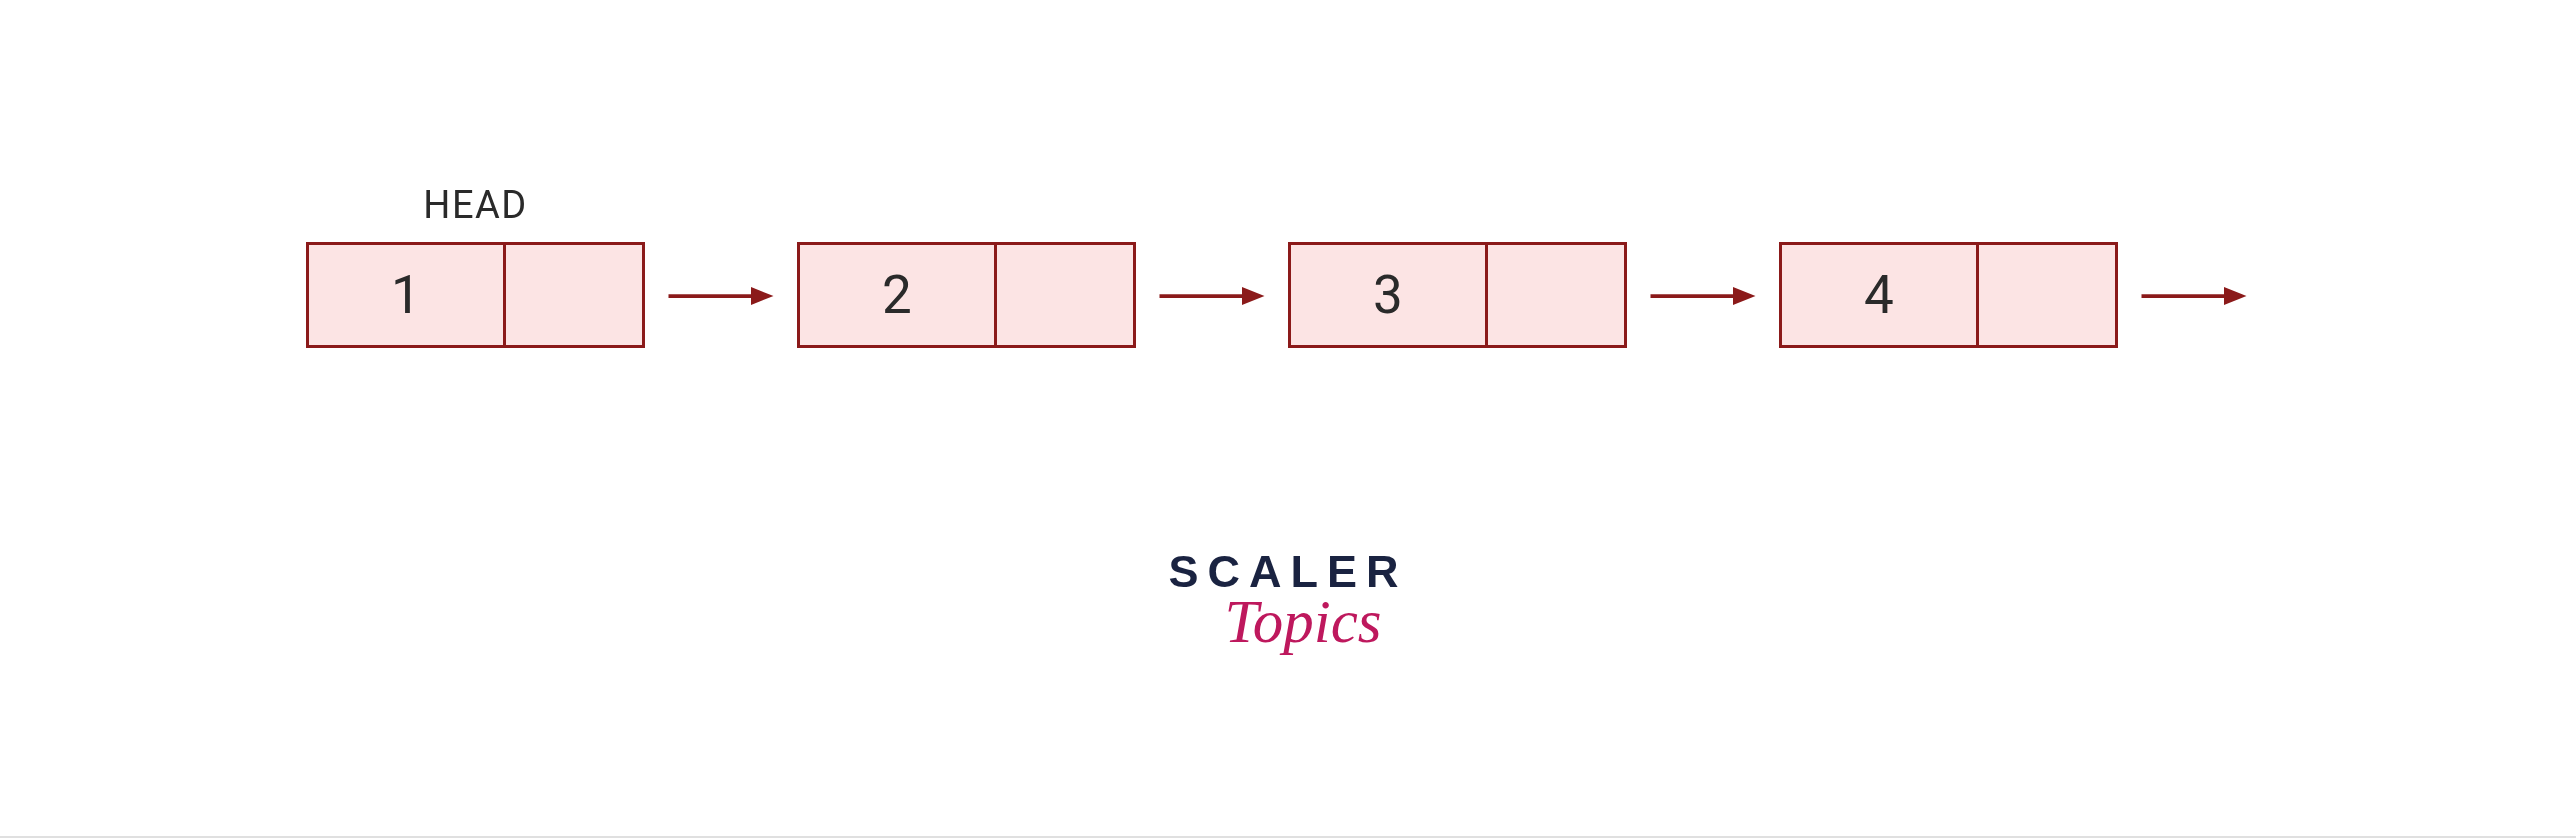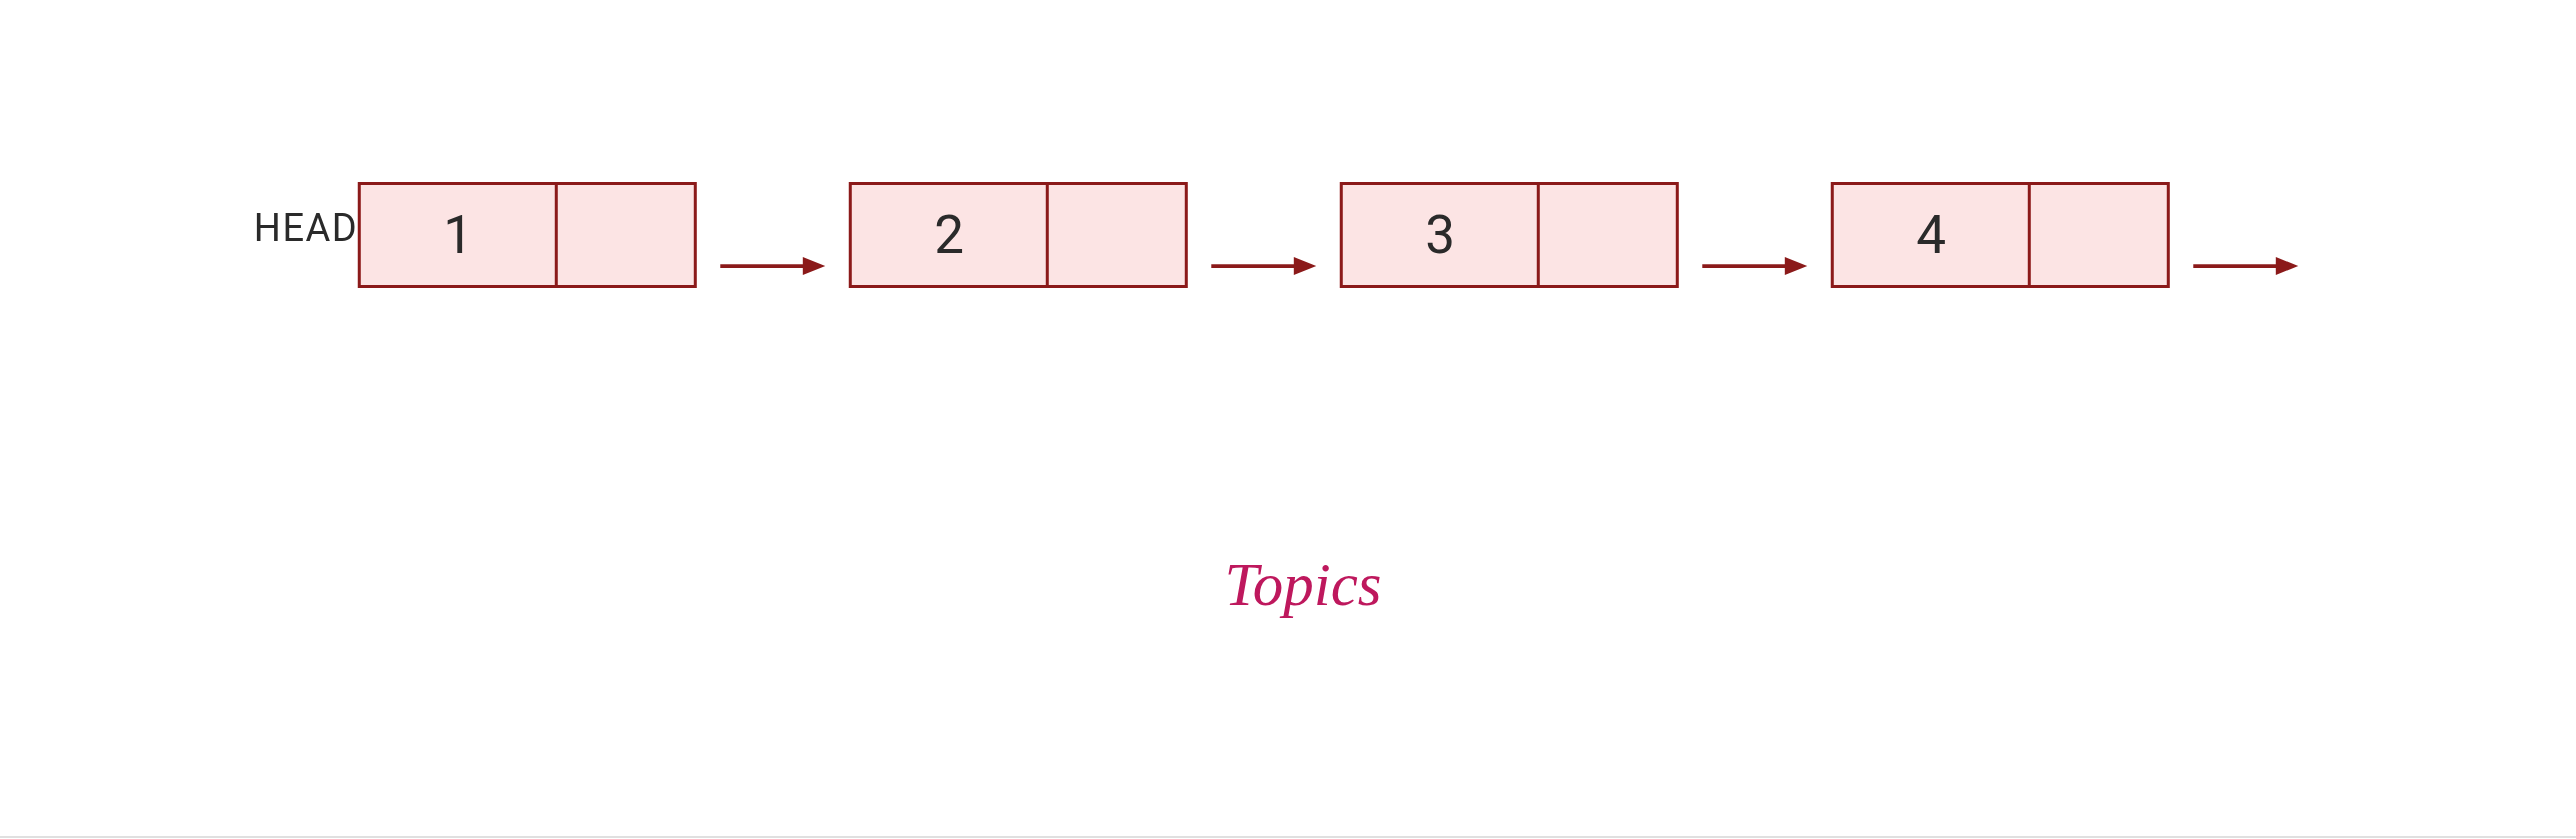--- a/index.html
+++ b/index.html
@@ -14,21 +14,21 @@
       position: absolute;
       top: 182px;
       left: 50%;
       transform: translateX(-50%);
       display: flex;
       align-items: center;
       gap: 0;
     }
     .node-wrapper {
       display: flex;
-      flex-direction: row;
+      flex-direction: column;
       align-items: center;
       position: relative;
     }
     .node-label {
       font-size: 38px;
       font-weight: 400;
       color: #2a2a2a;
       letter-spacing: 1.5px;
       margin-bottom: 15px;
       height: 45px;
@@ -161,17 +161,18 @@
     <svg class="arrow-svg" width="106" height="30" viewBox="0 0 140 40">
       <line x1="0" y1="20" x2="115" y2="20" stroke="#8b1a1a" stroke-width="5"></line>
       <polygon points="140,20 110,8 110,32" fill="#8b1a1a"></polygon>
     </svg>
   </div>
 
 
 </div>
 
 <div class="logo-container">
+  <div class="logo-scaler">SCALER</div>
   <div class="logo-topics">Topics</div>
 </div>
 
 <div class="bottom-line"></div>
 
 
 </body></html>

